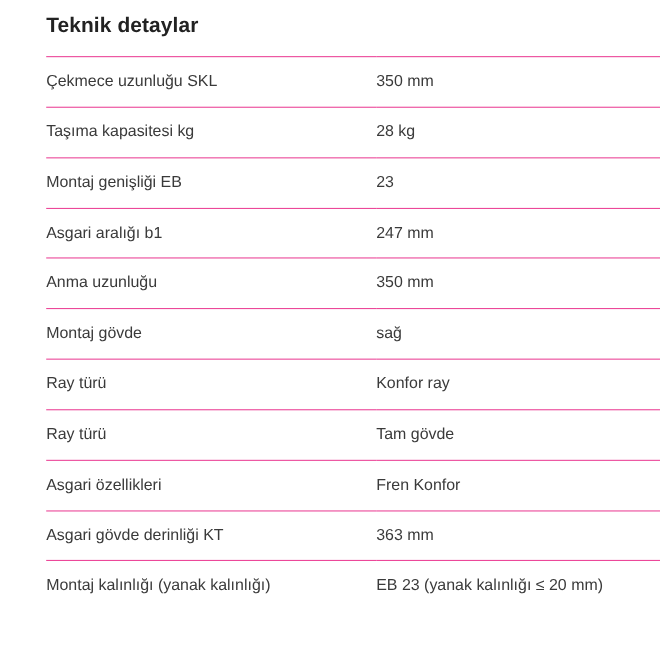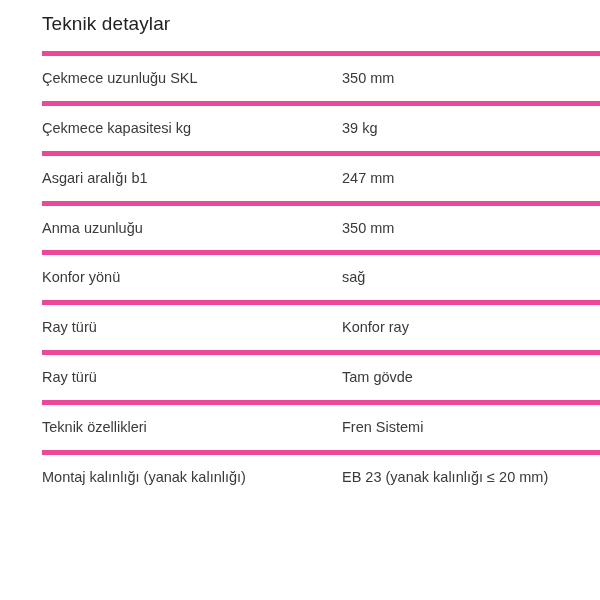--- a/index.html
+++ b/index.html
@@ -14,33 +14,33 @@
     color: #333333;
     overflow: hidden;
   }
   .panel {
     width: 600px;
     box-sizing: border-box;
     padding: 0 0 0 0;
   }
   .panel-title {
     font-size: 19px;
-    font-weight: normal;
+    font-weight: bold;
     color: #222222;
     padding: 13px 14px 16px 42px;
     letter-spacing: 0.1px;
   }
   table.spec-table {
     width: 558px;
     margin-left: 42px;
     border-collapse: collapse;
     table-layout: fixed;
   }
   table.spec-table tr {
-    border-top: 5px solid #ec4899;
+    border-top: 1px solid #ec4899;
   }
   table.spec-table td {
     font-size: 14.5px;
     color: #3a3a3a;
     padding: 13px 0 13px 0;
     vertical-align: middle;
     line-height: 1.3;
   }
   td.spec-label {
     width: 300px;
@@ -55,46 +55,54 @@
 
 <div class="panel">
   <div class="panel-title">Teknik detaylar</div>
   <table class="spec-table">
     <tbody>
       <tr>
         <td class="spec-label">Çekmece uzunluğu SKL</td>
         <td class="spec-value">350 mm</td>
       </tr>
       <tr>
-        <td class="spec-label">Çekmece kapasitesi kg</td>
-        <td class="spec-value">39 kg</td>
+        <td class="spec-label">Taşıma kapasitesi kg</td>
+        <td class="spec-value">28 kg</td>
+      </tr>
+      <tr>
+        <td class="spec-label">Montaj genişliği EB</td>
+        <td class="spec-value">23</td>
       </tr>
       <tr>
         <td class="spec-label">Asgari aralığı b1</td>
         <td class="spec-value">247 mm</td>
       </tr>
       <tr>
         <td class="spec-label">Anma uzunluğu</td>
         <td class="spec-value">350 mm</td>
       </tr>
       <tr>
-        <td class="spec-label">Konfor yönü</td>
+        <td class="spec-label">Montaj gövde</td>
         <td class="spec-value">sağ</td>
       </tr>
       <tr>
         <td class="spec-label">Ray türü</td>
         <td class="spec-value">Konfor ray</td>
       </tr>
       <tr>
         <td class="spec-label">Ray türü</td>
         <td class="spec-value">Tam gövde</td>
       </tr>
       <tr>
-        <td class="spec-label">Teknik özellikleri</td>
-        <td class="spec-value">Fren Sistemi</td>
+        <td class="spec-label">Asgari özellikleri</td>
+        <td class="spec-value">Fren Konfor</td>
+      </tr>
+      <tr>
+        <td class="spec-label">Asgari gövde derinliği KT</td>
+        <td class="spec-value">363 mm</td>
       </tr>
       <tr>
         <td class="spec-label">Montaj kalınlığı (yanak kalınlığı)</td>
         <td class="spec-value">EB 23 (yanak kalınlığı ≤ 20 mm)</td>
       </tr>
     </tbody>
   </table>
 </div>
 
 </body></html>

